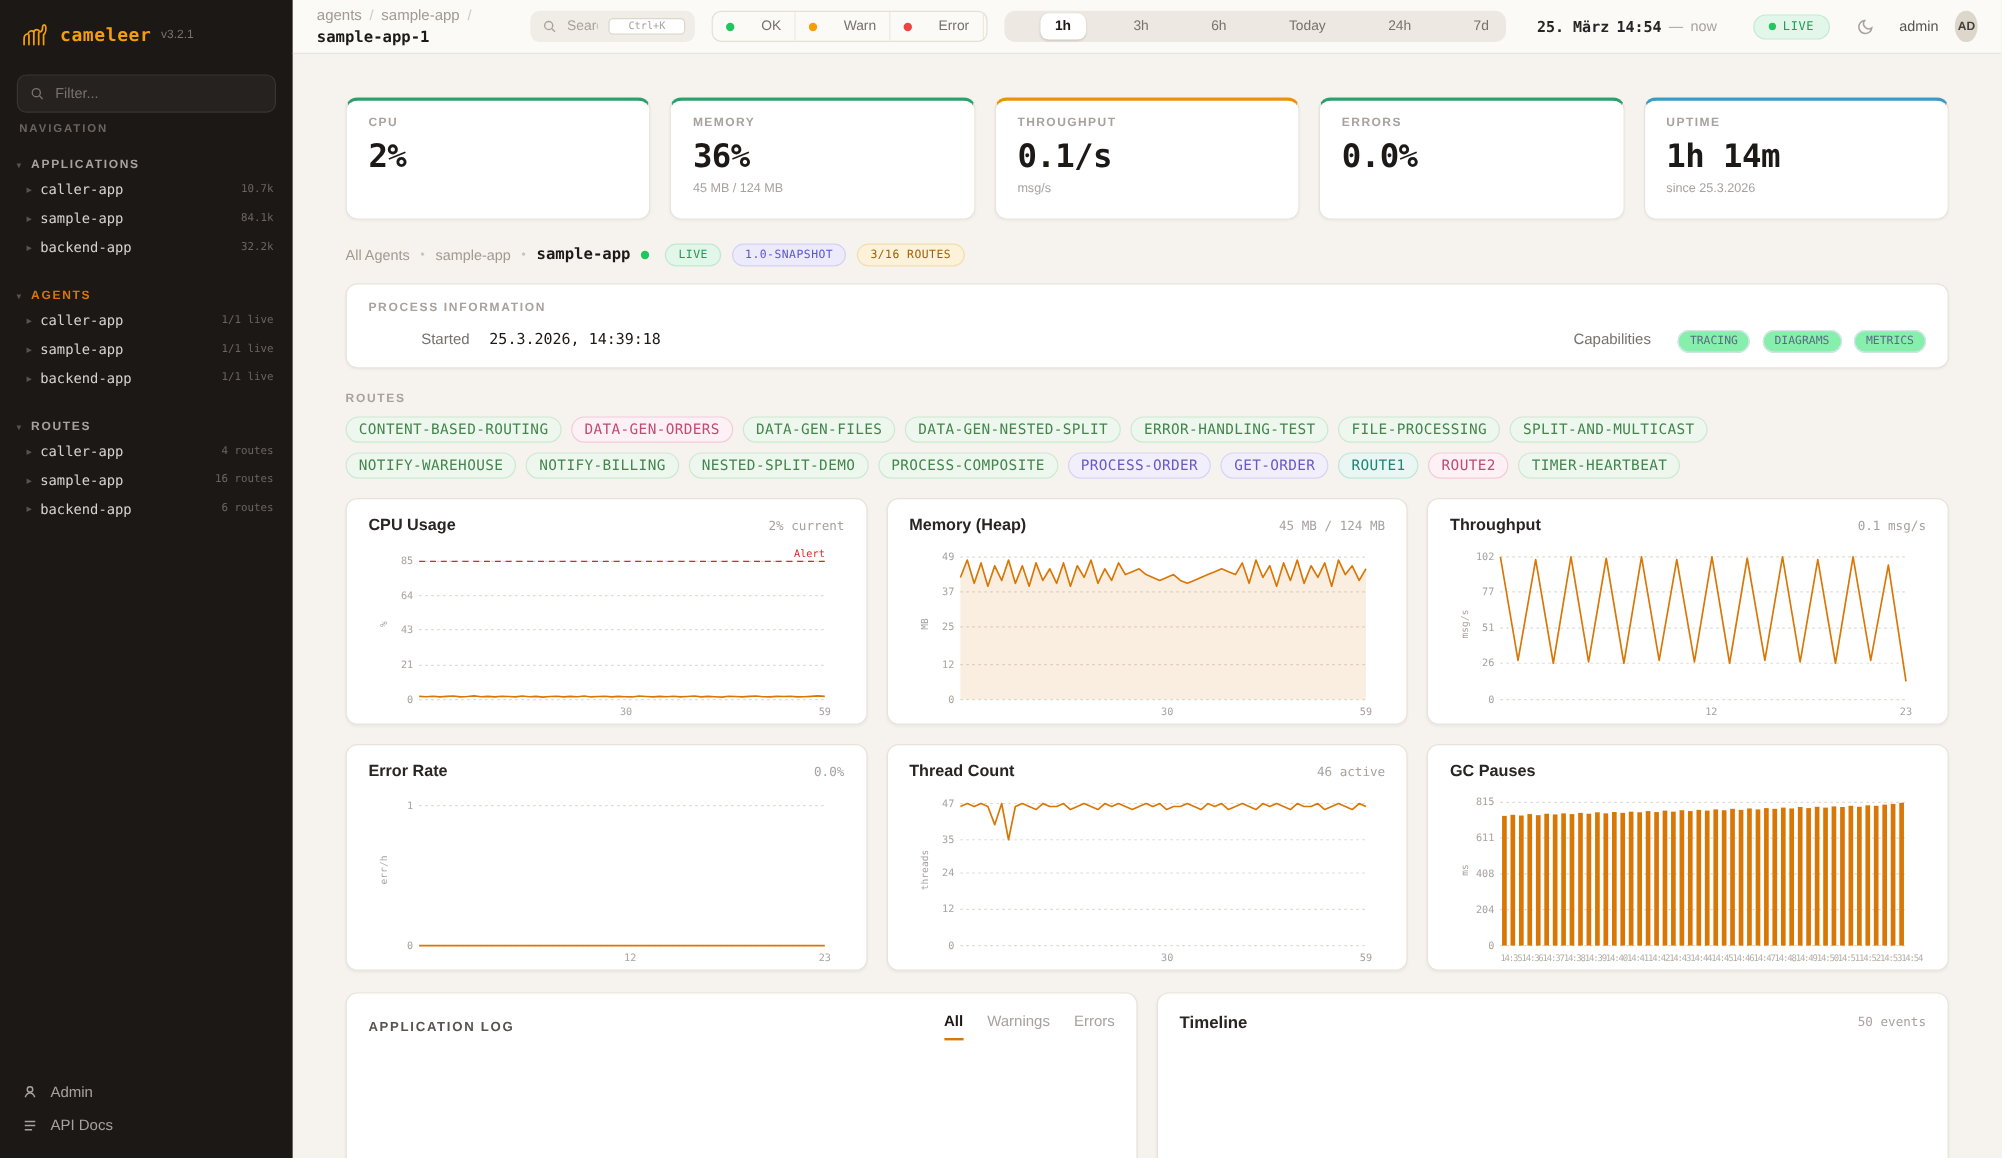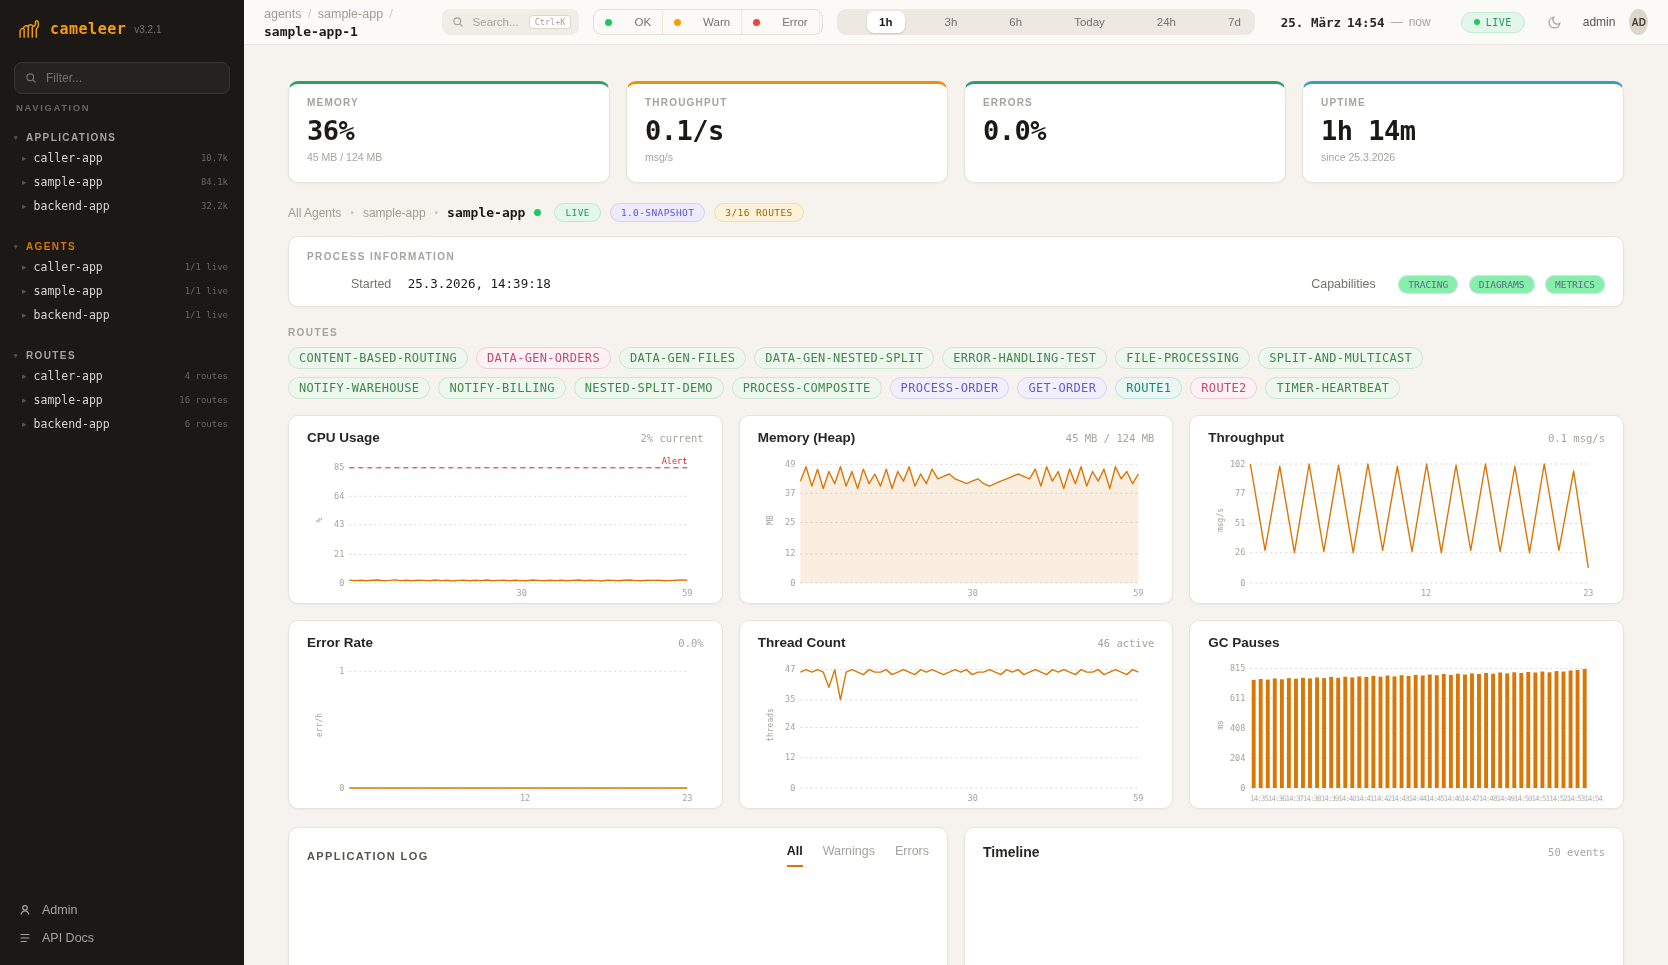--- a/index.html
+++ b/index.html
@@ -28,21 +28,21 @@
 
   
   .maincol{flex:1;display:flex;flex-direction:column;min-width:0;}
   .topbar{height:44px;background:#fbfaf7;border-bottom:1px solid #e9e4dd;display:flex;align-items:center;padding:0 20px;gap:14px;flex-shrink:0;}
   .bc-item{color:#a19a91;font-size:12.5px;cursor:pointer;}
   .bc-sep{color:#cfc9c0;margin:0 2px;font-size:12px;}
   .bc-current{font-family:"DejaVu Sans Mono",monospace;font-weight:700;font-size:13px;color:#1c1917;}
   .searchbox{display:flex;align-items:center;gap:7px;background:#f0ece6;border-radius:8px;padding:6px 8px 6px 10px;width:168px;color:#a8a29e;}
   .searchbox input{border:none;background:none;outline:none;font-size:11.5px;color:#57534e;width:100%;}
   .searchbox input::placeholder{color:#a8a29e;}
-  .kbd{font-size:8.5px;color:#a8a29e;background:#fff;border:1px solid #ddd6cd;border-radius:4px;padding:1px 5px;font-family:"DejaVu Sans Mono",monospace;white-space:nowrap;}
+  .kbd{font-size:8.5px;color:#a8a29e;background:#fff;border:1px solid #ddd6cd;border-radius:4px;padding:1px 16px;font-family:"DejaVu Sans Mono",monospace;white-space:nowrap;}
   .filter-group{display:flex;border:1px solid #e5dfd6;border-radius:8px;background:#fbfaf7;overflow:hidden;}
   .filter-seg{display:flex;align-items:center;gap:22px;padding:6px 11px;font-size:11.5px;color:#78716c;border-left:1px solid #eee8df;cursor:pointer;}
   .filter-seg:first-child{border-left:none;}
   .dot{width:7px;height:7px;border-radius:50%;background:#999;}
   .range-group{display:flex;background:#ede9e2;border-radius:9px;padding:2px;margin-left:auto;}
   .range-btn{padding:5px 12px;font-size:11.5px;color:#78716c;border-radius:7px;cursor:pointer;margin-left:28px;}
   .range-btn.active{background:#fff;color:#1c1917;font-weight:700;box-shadow:0 1px 2px rgba(0,0,0,.15);}
   .daterange{display:flex;gap:6px;align-items:center;font-size:12px;color:#a8a29e;margin-left:12px;white-space:nowrap;}
   .dr-strong{color:#292524;font-weight:700;font-family:"DejaVu Sans Mono",monospace;font-size:12.5px;}
   .live-badge{display:flex;align-items:center;gap:6px;background:#e2f6ea;color:#1f9d58;border:1px solid #c2ebd2;border-radius:999px;padding:4px 12px;font-size:10px;font-family:"DejaVu Sans Mono",monospace;letter-spacing:.5px;margin-left:16px;cursor:pointer;}
@@ -293,20 +293,25 @@
             <path d="M12.8 9.2A5.4 5.4 0 1 1 6.8 3.2a4.3 4.3 0 0 0 6 6Z"></path>
           </svg>
       </span>
       <span class="admin-label">admin</span>
       <div class="avatar">AD</div>
     </header>
 
     <main class="main">
 
       <section class="stats-row">
+        <div class="stat-card" style="border-top-color: rgb(46, 158, 107);">
+          <div class="stat-label">CPU</div>
+          <div class="stat-value">2%</div>
+          <div class="stat-sub"></div>
+        </div>
         <div class="stat-card" style="border-top-color: rgb(46, 158, 107);">
           <div class="stat-label">MEMORY</div>
           <div class="stat-value">36%</div>
           <div class="stat-sub">45 MB / 124 MB</div>
         </div>
         <div class="stat-card" style="border-top-color: rgb(232, 148, 10);">
           <div class="stat-label">THROUGHPUT</div>
           <div class="stat-value">0.1/s</div>
           <div class="stat-sub">msg/s</div>
         </div>

